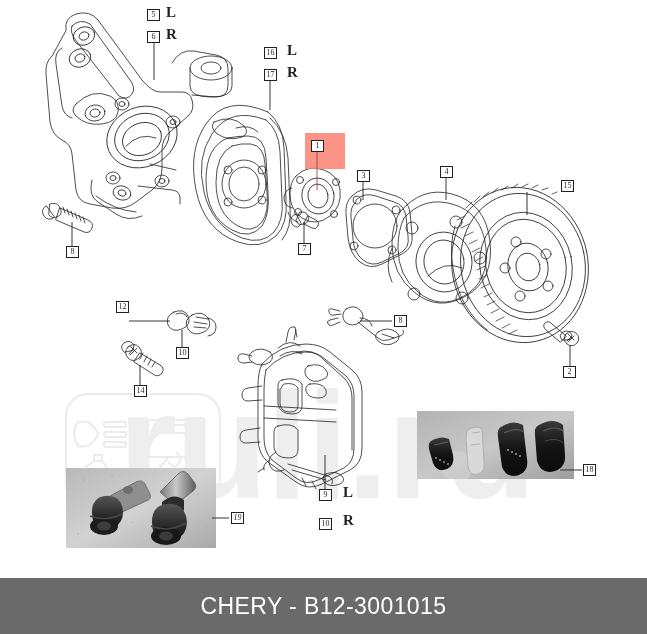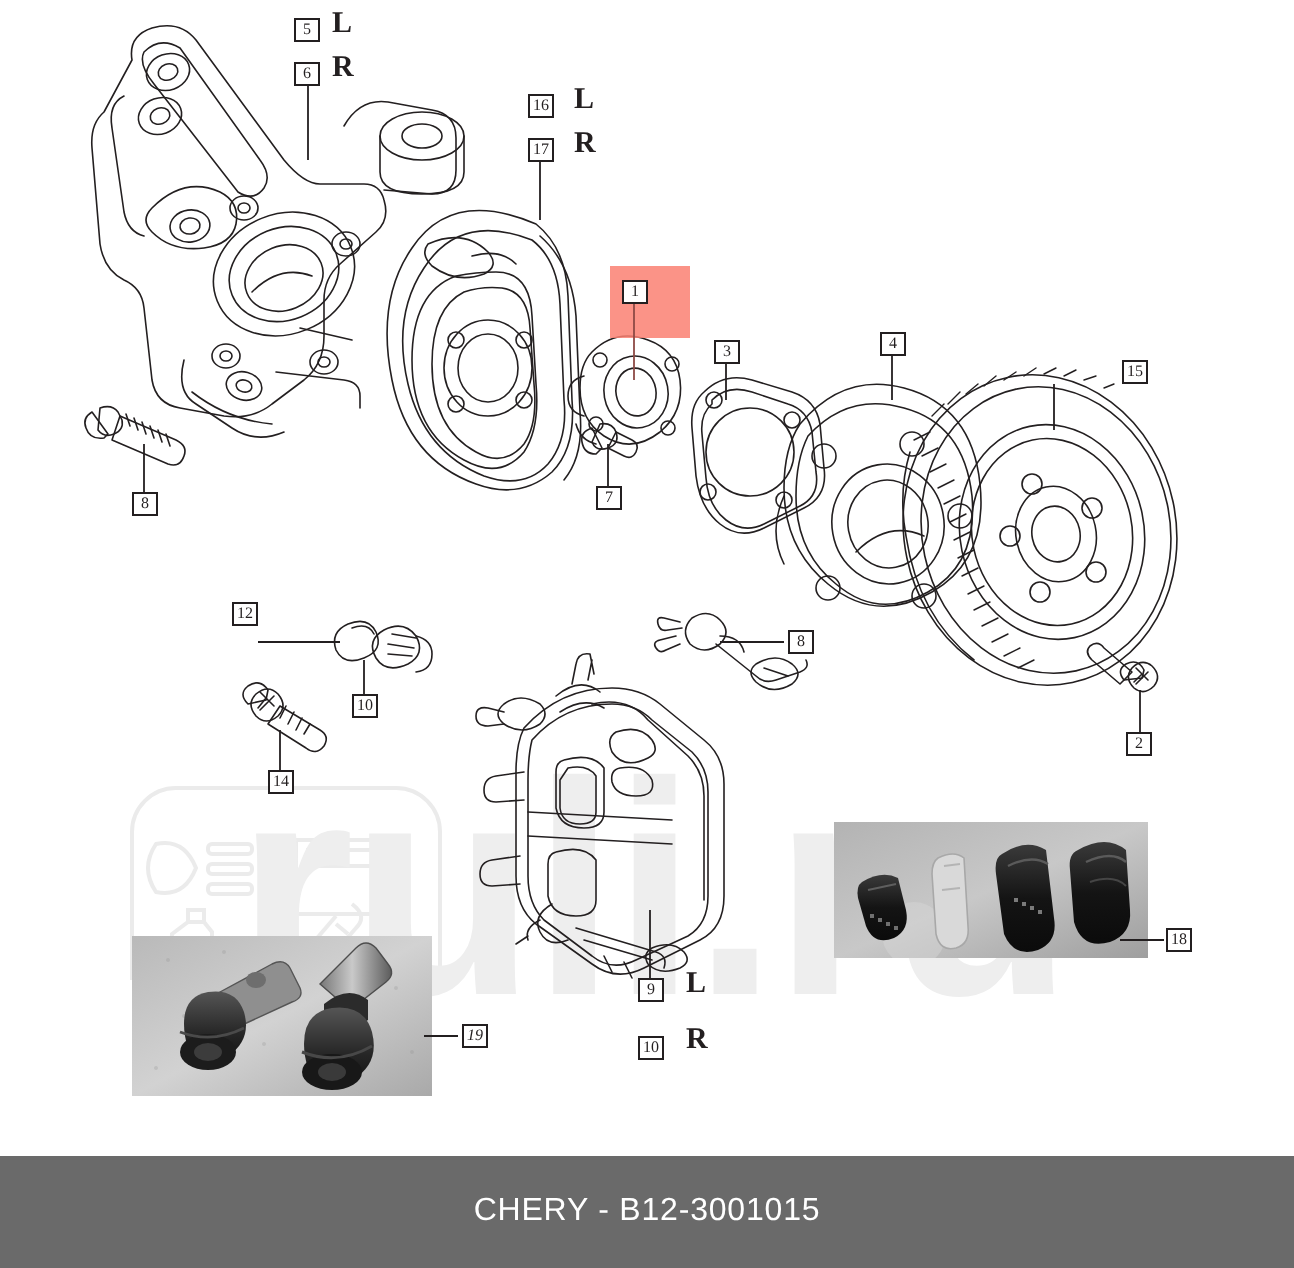--- a/index.html
+++ b/index.html
@@ -95,21 +95,21 @@
     position:absolute;
     left:0; top:578px;
     width:647px; height:56px;
     background:#6a6a6a;
     display:flex;
     align-items:center;
     justify-content:center;
   }
   #footer-title{
     color:#ffffff;
-    font-size:16px;
+    font-size:23px;
     letter-spacing:.4px;
     font-family:"Liberation Sans", sans-serif;
     text-align:right;
   }
 </style>
 </head>
 <body>
 
 <div id="page">
 

